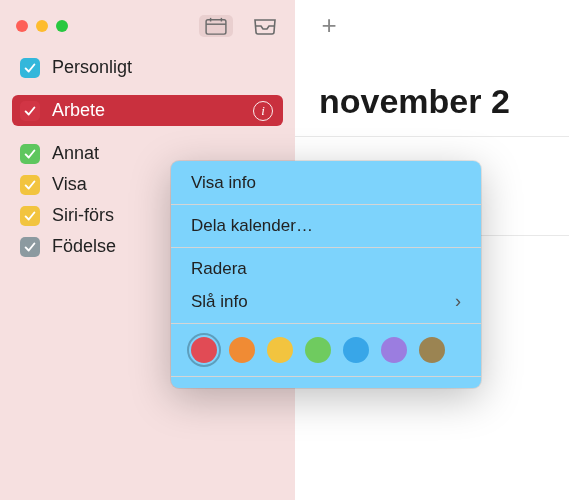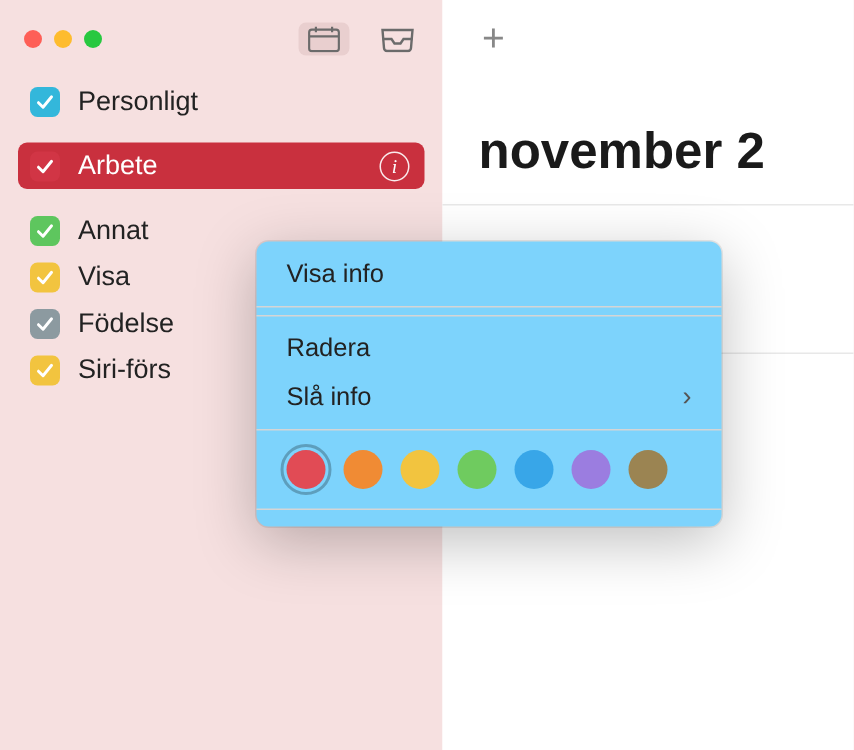--- a/index.html
+++ b/index.html
@@ -92,52 +92,55 @@
         </div>
         <div class="cal-item">
           <div class="checkbox" style="background: rgb(242, 196, 63);">
             <svg viewBox="0 0 16 16">
               <path d="M3 8.5 L6.5 12 L13 4" fill="none" stroke="#fff" stroke-width="2.2" stroke-linecap="round" stroke-linejoin="round"></path>
             </svg>
           </div>
           <span>Visa</span>
         </div>
         <div class="cal-item">
+          <div class="checkbox" style="background: rgb(242, 196, 63);">
+            <svg viewBox="0 0 16 16">
+              <path d="M3 8.5 L6.5 12 L13 4" fill="none" stroke="#fff" stroke-width="2.2" stroke-linecap="round" stroke-linejoin="round"></path>
+            </svg>
+          </div>
+          <span>Siri-förs</span>
+        </div>
+        <div class="cal-item">
           <div class="checkbox" style="background: rgb(140, 154, 160);">
             <svg viewBox="0 0 16 16">
               <path d="M3 8.5 L6.5 12 L13 4" fill="none" stroke="#fff" stroke-width="2.2" stroke-linecap="round" stroke-linejoin="round"></path>
             </svg>
           </div>
           <span>Födelse</span>
-        </div>
-        <div class="cal-item">
-          <div class="checkbox" style="background: rgb(242, 196, 63);">
-            <svg viewBox="0 0 16 16">
-              <path d="M3 8.5 L6.5 12 L13 4" fill="none" stroke="#fff" stroke-width="2.2" stroke-linecap="round" stroke-linejoin="round"></path>
-            </svg>
-          </div>
-          <span>Siri-förs</span>
         </div>
       </div>
   </div>
 
   <div class="main">
     <div class="main-toolbar">
       <div class="plus-btn">+</div>
     </div>
     <div class="month-title">november 2</div>
     <div class="divider-h"></div>
     <div class="divider-h2"></div>
   </div>
 
   <div class="context-menu">
     <div class="menu-item">
       <span>Visa info</span>
     </div>
     <div class="menu-sep"></div>
+    <div class="menu-item">
+      <span>Dela kalender…</span>
+    </div>
     <div class="menu-sep"></div>
     <div class="menu-item">
       <span>Radera</span>
     </div>
     <div class="menu-item">
       <span>Slå info</span>
       <span class="chevron">›</span>
     </div>
     <div class="menu-sep"></div>
     <div class="color-row" id="color-row">

